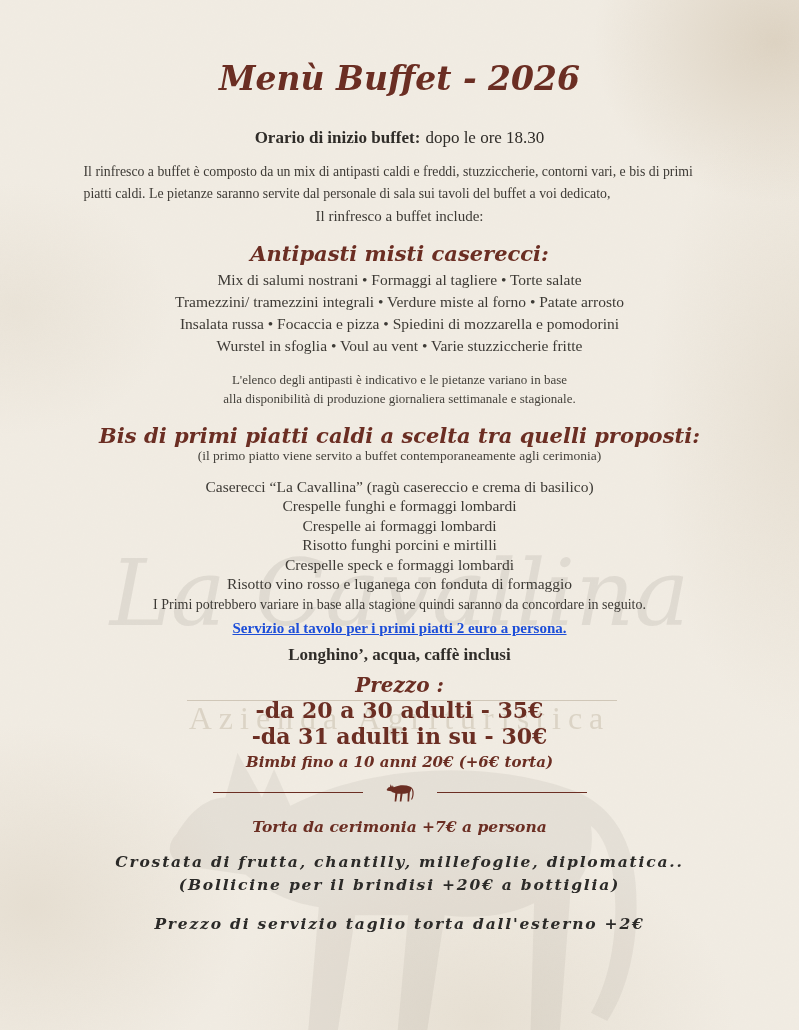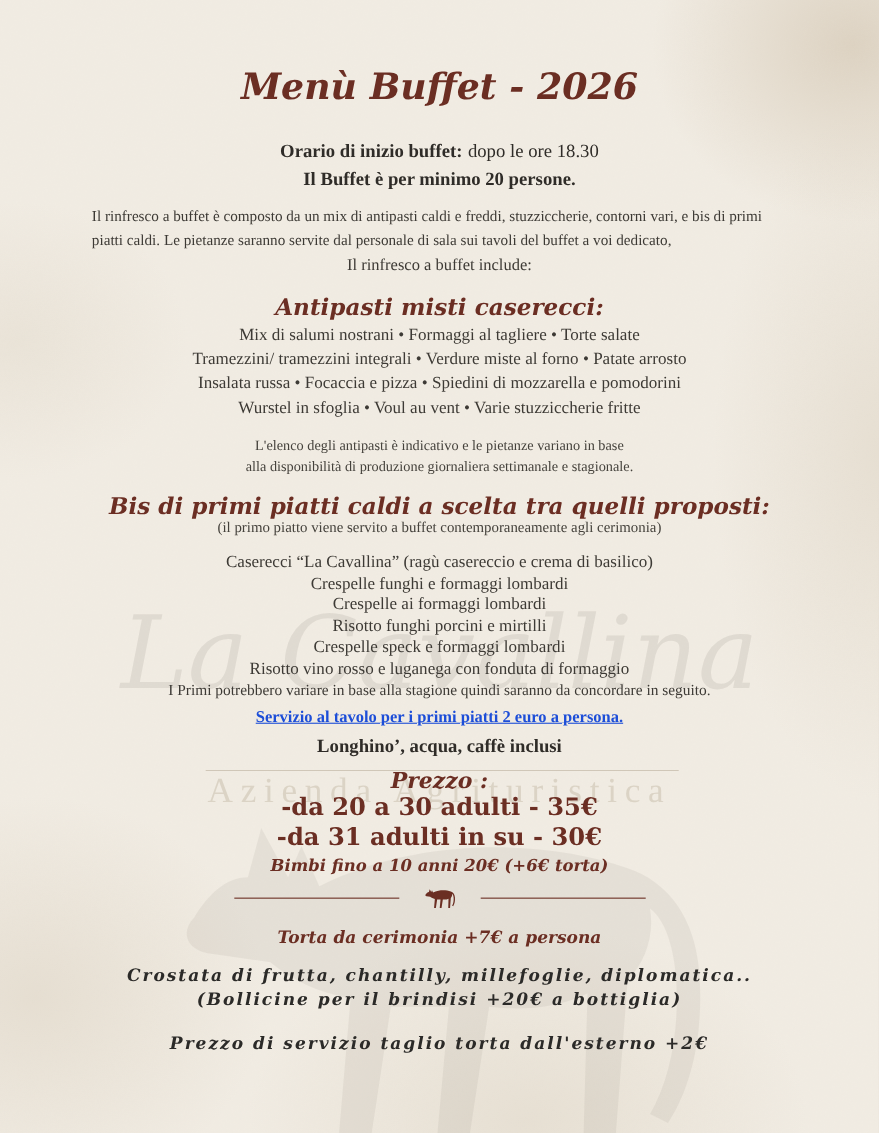--- a/index.html
+++ b/index.html
@@ -119,21 +119,20 @@
   </div>
 
   <div class="content">
 
     <div class="title">Menù Buffet - 2026</div>
 
     <div class="orario">
       <div>
         <span class="lbl">Orario di inizio buffet:</span><span class="val">dopo le ore 18.30</span>
       </div>
-      <div class="bold" style="font-weight:bold;">Il Buffet è per minimo 20 persone.</div>
     </div>
 
     <div class="intro-p">Il rinfresco a buffet è composto da un mix di antipasti caldi e freddi, stuzziccherie, contorni vari, e bis di primi piatti caldi. Le pietanze saranno servite dal personale di sala sui tavoli del buffet a voi dedicato,</div>
 
     <div class="include">Il rinfresco a buffet include:</div>
 
     <div class="script-h antipasti-h">Antipasti misti caserecci:</div>
 
     <div class="antipasti-list list15">
       <div>Mix di salumi nostrani • Formaggi al tagliere • Torte salate</div>

